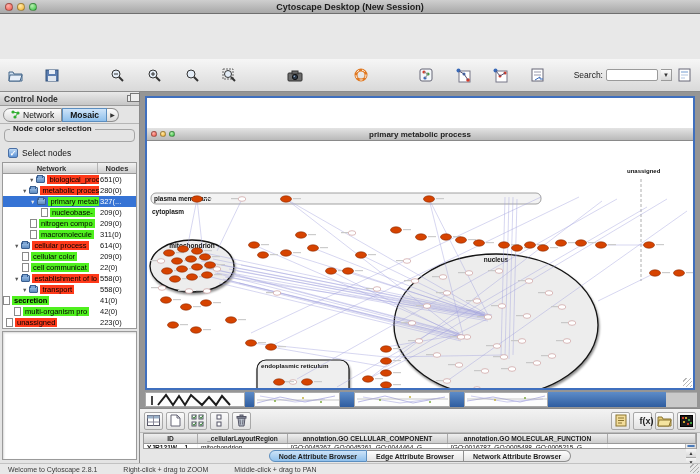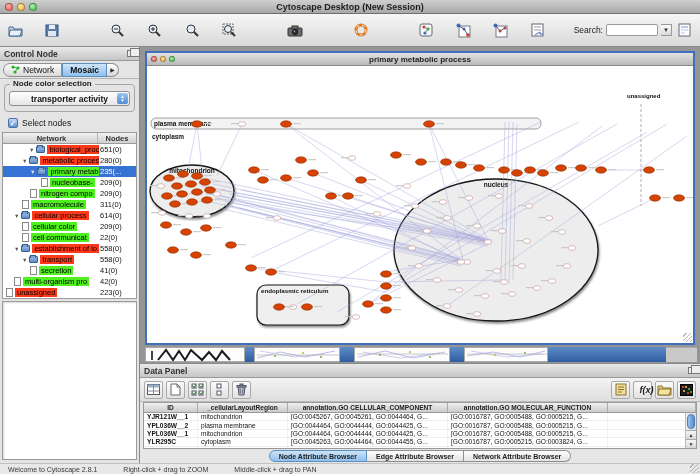--- a/index.html
+++ b/index.html
@@ -13,21 +13,21 @@
   .lights{display:flex;gap:4px;margin-left:5px;}
   .light{width:8px;height:8px;border-radius:50%;border:1px solid rgba(0,0,0,.35);}
   .l-red{background:radial-gradient(circle at 35% 30%,#ffb3ac,#f25648);}
   .l-yel{background:radial-gradient(circle at 35% 30%,#ffe9a8,#f5b32f);}
   .l-grn{background:radial-gradient(circle at 35% 30%,#b8f0b0,#34c440);}
   .win-title{position:absolute;left:0;right:0;text-align:center;font-weight:bold;
     font-size:9px;color:#1d1d1d;}
 
   
   .toolbar{height:22px;flex:0 0 22px;background:linear-gradient(#f6f6f6,#d9d9d9);
-    border-bottom:1px solid #8c8c8c;display:flex;align-items:center;padding:16px 6px;gap:19px;}
+    border-bottom:1px solid #8c8c8c;display:flex;align-items:center;padding:16px 6px;gap:19px;margin-top:45px;}
   .tbtn{width:19px;height:18px;display:flex;align-items:center;justify-content:center;border-radius:3px;}
   .tgap{width:10px;}
   .search-wrap{display:flex;align-items:center;gap:3px;margin-left:8px;}
   .search-label{font-size:8.5px;color:#222;}
   .search-input{width:52px;height:12px;background:#fff;border:1px solid #9a9a9a;border-radius:2px;}
   .search-dd{width:11px;height:12px;border:1px solid #9a9a9a;border-left:none;background:linear-gradient(#fdfdfd,#d8d8d8);
     font-size:6px;display:flex;align-items:center;justify-content:center;color:#333;}
 
   
   .content-row{flex:1 1 auto;display:flex;min-height:0;}
@@ -84,42 +84,42 @@
   .tree-row.selected .tree-val{color:#fff;}
   .navigator{flex:1 1 auto;margin:2px 2px 3px 2px;border:1px solid #9a9a9a;background:#fff;
     box-shadow:inset 1px 1px 2px rgba(0,0,0,.15);}
 
   
   .right-col{flex:1 1 auto;display:flex;flex-direction:column;min-width:0;}
   .desktop{flex:0 0 316px;height:316px;background:#959595;position:relative;overflow:hidden;}
   .net-window{position:absolute;left:5px;top:4px;width:550px;height:294px;
     border:2px solid #3f6fbe;background:#fff;display:flex;flex-direction:column;}
   .net-titlebar{height:13px;flex:0 0 13px;background:linear-gradient(#e3e3e3,#b9b9b9);
-    border-bottom:1px solid #8a8a8a;position:relative;display:flex;align-items:center;}
+    border-bottom:1px solid #8a8a8a;position:relative;display:flex;align-items:center;margin-top:30px;}
   .net-titlebar .lights{margin-left:4px;gap:3px;}
   .net-titlebar .light{width:6px;height:6px;}
   .net-title{position:absolute;left:0;right:0;text-align:center;font-size:8px;font-weight:bold;color:#222;}
   .net-canvas{flex:1 1 auto;position:relative;background:#fff;overflow:hidden;}
   .net-canvas svg{position:absolute;left:0;top:0;}
   .canvas-grip{position:absolute;right:1px;bottom:1px;width:9px;height:9px;
     background:repeating-linear-gradient(135deg,transparent 0 2px,#b9b9b9 2px 3px);}
   .window-strip{position:absolute;left:5px;top:300px;height:15px;width:552px;display:flex;}
   .strip-seg{height:100%;}
   .seg-white{background:#fdfdfd;border:1px solid #aaa;}
   .seg-blue{background:linear-gradient(#5d8cc8,#2f5da0);}
   .seg-grey{background:#c9c9c9;border-top:1px solid #aaa;}
 
   
   .data-panel{flex:1 1 auto;background:#e6e6e6;border-top:1px solid #8a8a8a;display:flex;flex-direction:column;min-height:0;}
   .dp-toolbar{height:24px;flex:0 0 24px;background:linear-gradient(#f3f3f3,#dedede);
     display:flex;align-items:center;padding:0 4px;gap:3px;border-bottom:1px solid #bbb;}
   .dp-btn{width:19px;height:18px;border:1px solid #a8a8a8;border-radius:2px;
     background:linear-gradient(#fbfbfb,#e2e2e2);display:flex;align-items:center;justify-content:center;}
   .dp-spacer{flex:1;}
-  .fx{font-style:italic;font-weight:bold;font-size:9px;color:#222;margin-left:8px;}
+  .fx{font-weight:bold;font-size:9px;color:#222;margin-left:8px;}
   .dp-table{flex:1 1 auto;margin:0 3px;border:1px solid #9a9a9a;background:#fff;display:flex;flex-direction:column;position:relative;min-height:0;}
   .dp-thead{display:flex;height:10px;flex:0 0 10px;background:linear-gradient(#efefef,#cccccc);
     border-bottom:1px solid #9a9a9a;font-size:6.6px;font-weight:bold;color:#222;}
   .dp-thead > div{border-right:1px solid #aaa;display:flex;align-items:center;justify-content:center;overflow:hidden;white-space:nowrap;}
   .dp-tbody{flex:1 1 auto;overflow:hidden;}
   .dp-row{display:flex;height:8.4px;font-size:6.6px;border-bottom:1px solid #ececec;}
   .dp-row > div{padding-left:3px;display:flex;align-items:center;white-space:nowrap;overflow:hidden;border-right:1px solid #f1f1f1;}
   .dp-row .c-id{font-weight:bold;}
   .col-id{flex:0 0 54px;} .col-region{flex:0 0 90px;} .col-comp{flex:0 0 160px;}
   .col-func{flex:0 0 160px;} .col-fill{flex:1;}
@@ -288,27 +288,20 @@
             </svg>
           <span>Network</span>
         </div>
         <div class="cp-tab selected">
           <span>Mosaic</span>
         </div>
         <div class="cp-tab-arrow">▶</div>
       </div>
       <div class="groupbox">
         <div class="groupbox-label">Node color selection</div>
-        <div class="combo">
-          <span>transporter activity</span>
-          <span class="combo-step">
-              <span>▲</span>
-              <span>▼</span>
-            </span>
-        </div>
       </div>
       <div class="check-row">
         <span class="checkbox">✓</span>
         <span>Select nodes</span>
       </div>
       <div class="tree">
         <div class="tree-header">
           <div class="c1">Network</div>
           <div class="c2">Nodes</div>
         </div>
@@ -328,38 +321,38 @@
                 <span class="chip red">metabolic process</span>
               </div>
               <span class="tree-val">280(0)</span>
             </div>
             <div class="tree-row selected">
               <div class="row-left" style="padding-left: 27px;">
                 <span class="tree-arrow">▼</span>
                 <span class="icon-folder"></span>
                 <span class="chip green">primary metabo</span>
               </div>
-              <span class="tree-val">235(...</span>
+              <span class="tree-val">327(...</span>
             </div>
             <div class="tree-row">
               <div class="row-left" style="padding-left: 38px;">
                 <span class="icon-doc"></span>
                 <span class="chip green">nucleobase-</span>
               </div>
               <span class="tree-val">209(0)</span>
             </div>
             <div class="tree-row">
               <div class="row-left" style="padding-left: 27px;">
                 <span class="icon-doc"></span>
                 <span class="chip green">nitrogen compo</span>
               </div>
               <span class="tree-val">209(0)</span>
             </div>
             <div class="tree-row">
-              <div class="row-left" style="padding-left: 19px;">
+              <div class="row-left" style="padding-left: 27px;">
                 <span class="icon-doc"></span>
                 <span class="chip green">macromolecule</span>
               </div>
               <span class="tree-val">311(0)</span>
             </div>
             <div class="tree-row">
               <div class="row-left" style="padding-left: 11px;">
                 <span class="tree-arrow">▼</span>
                 <span class="icon-folder"></span>
                 <span class="chip red">cellular process</span>
@@ -390,21 +383,21 @@
             </div>
             <div class="tree-row">
               <div class="row-left" style="padding-left: 19px;">
                 <span class="tree-arrow">▼</span>
                 <span class="icon-folder"></span>
                 <span class="chip red">transport</span>
               </div>
               <span class="tree-val">558(0)</span>
             </div>
             <div class="tree-row">
-              <div class="row-left" style="padding-left: 27px;">
+              <div class="row-left" style=" font-weight: bold;">
                 <span class="icon-doc"></span>
                 <span class="chip green">secretion</span>
               </div>
               <span class="tree-val">41(0)</span>
             </div>
             <div class="tree-row">
               <div class="row-left" style="padding-left: 11px;">
                 <span class="icon-doc"></span>
                 <span class="chip green">multi-organism pro</span>
               </div>
@@ -729,24 +722,20 @@
                 <circle cx="30" cy="7" r="1" fill="#c4b23a"></circle>
                 <circle cx="60" cy="5" r="1" fill="#7daa3c"></circle>
               </svg>
           </div>
           <div class="strip-seg seg-blue" style="width:118px"></div>
           <div class="strip-seg seg-grey" style="flex:1"></div>
         </div>
       </div>
 
       <div class="data-panel">
-        <div class="panel-header">
-          <span>Data Panel</span>
-          <span class="float-icon"></span>
-        </div>
         <div class="dp-toolbar">
           <div class="dp-btn">
             <svg width="13" height="11">
                 <rect x="0.5" y="0.5" width="12" height="10" fill="#fff" stroke="#556"></rect>
                 <rect x="0.5" y="0.5" width="12" height="3" fill="#9ab0c8"></rect>
                 <line x1="0.5" y1="7" x2="12.5" y2="7" stroke="#889"></line>
                 <line x1="6.5" y1="0.5" x2="6.5" y2="10.5" stroke="#889"></line>
               </svg>
           </div>
           <div class="dp-btn">

